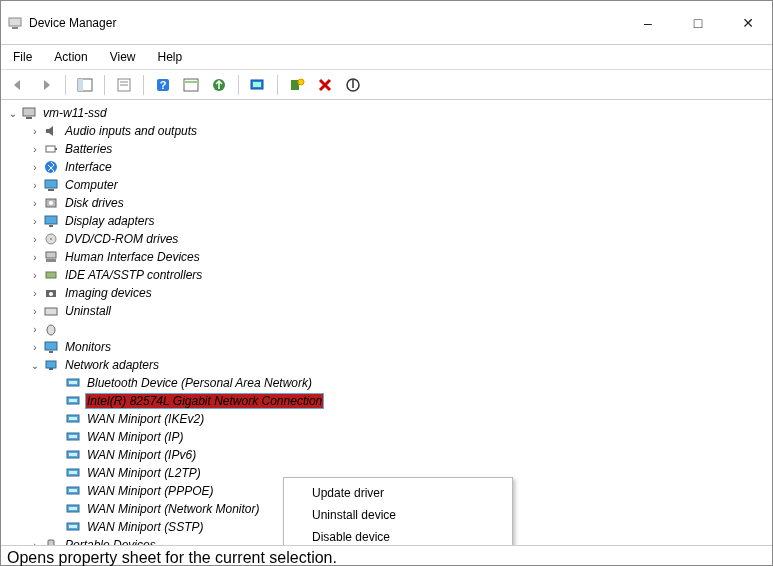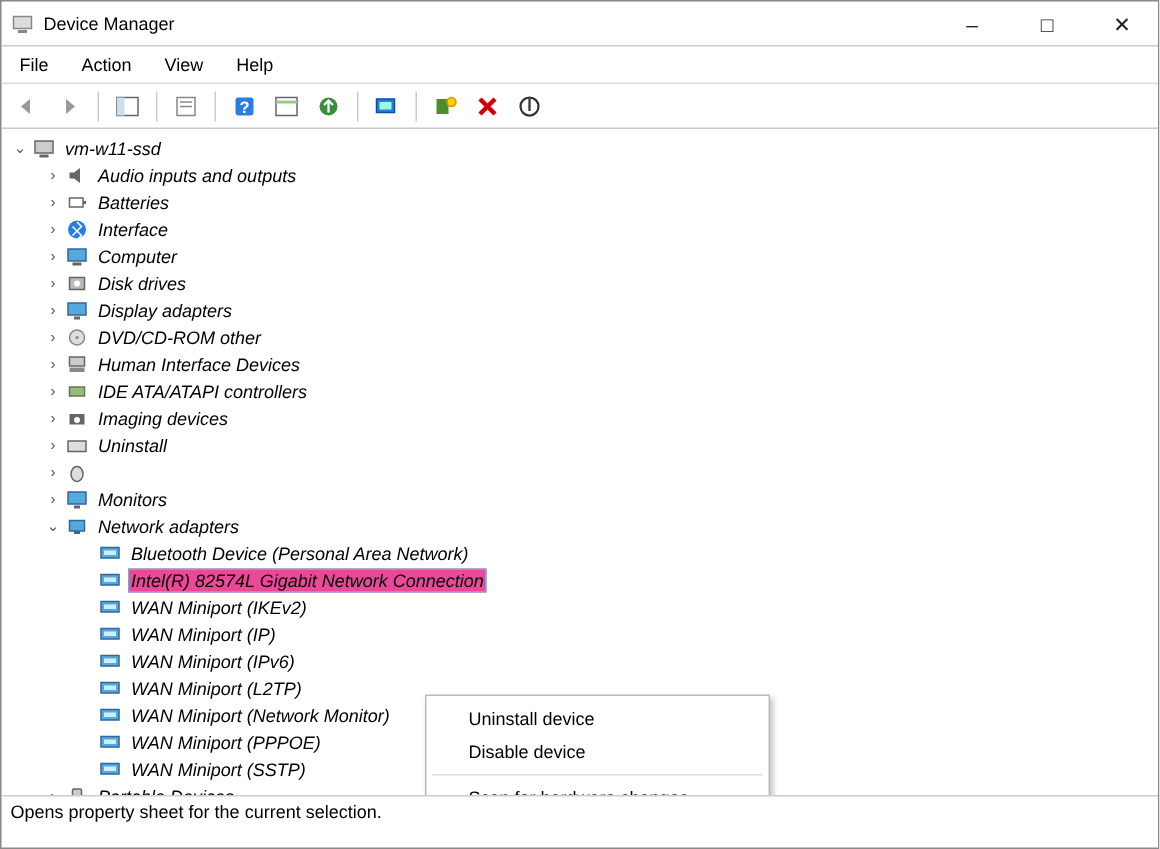--- a/index.html
+++ b/index.html
@@ -1,39 +1,39 @@
 <!DOCTYPE html>
 <html><head>
 <meta charset="utf-8">
 <style>
   * { box-sizing: border-box; margin: 0; padding: 0; }
   body { font-family: "Segoe UI", Tahoma, sans-serif; font-size: 12px; background: #fff; width: 773px; height: 566px; overflow: hidden; color: #000; }
   .window { display: flex; flex-direction: column; height: 100%; border: 1px solid #888; }
-  .titlebar { display: flex; align-items: center; height: 30px; padding: 0 6px; border-bottom: 1px solid #ccc; }
+  .titlebar { display: flex; align-items: center; height: 44px; padding: 0 6px; border-bottom: 1px solid #ccc; }
   .titlebar .app-icon { width: 16px; height: 16px; margin-right: 6px; }
   .titlebar .title { flex: 1; font-size: 12px; }
   .titlebar .win-btns { display: flex; gap: 22px; margin-right: 4px;}
   .titlebar .win-btn { width: 28px; height: 22px; text-align:center; line-height:22px; font-size:14px; font-family: "Segoe UI Symbol", sans-serif; color:#222; }
   .menubar { display: flex; gap: 14px; padding: 3px 8px; border-bottom: 1px solid #ddd; font-size: 12px; }
   .menubar span { padding: 2px 4px; }
   .toolbar { display: flex; align-items: center; gap: 6px; padding: 4px 6px; border-bottom: 1px solid #ccc; height: 30px; }
   .toolbar .tb { width: 22px; height: 22px; display:flex; align-items:center; justify-content:center; border:1px solid transparent; }
   .toolbar .sep { width:1px; height:20px; background:#ccc; margin:0 2px;}
   .content { flex: 1; overflow: auto; padding: 4px 2px; position: relative; }
   .row { display: flex; align-items: center; height: 18px; padding-left: 4px;}
   .row .arrow { width: 12px; text-align:center; font-size:10px; color:#555; display:inline-block; }
   .row .arrow.none { visibility: hidden; }
   .row .icn { width: 16px; height: 16px; margin: 0 4px 0 2px; display:inline-flex; align-items:center; justify-content:center; }
   .row .lbl { padding: 0 2px; font-style: italic; }
-  .row.sel .lbl { background: #ec4899; border:1px solid #6aa9e0; padding:0 1px;}
+  .row.sel .lbl { background: #b91c1c; border:1px solid #6aa9e0; padding:0 1px;}
   .children { padding-left: 22px; }
   .contextmenu { position:absolute; left: 282px; top: 377px; width: 230px; background:#fff; border:1px solid #bbb; box-shadow: 2px 2px 4px rgba(0,0,0,0.25); padding: 4px 2px; font-size:12px;}
   .contextmenu .mi { padding: 4px 26px; }
   .contextmenu .msep { height:1px; background:#ddd; margin:4px 2px;}
-  .statusbar { border-top:1px solid #ccc; padding: 3px 6px; font-size: 12px; height: 35px;}
+  .statusbar { border-top:1px solid #ccc; padding: 3px 6px; font-size: 16px; height: 20px;}
   svg { display:block; }
 </style>
 </head>
 <body>
 
 <div class="window">
   <div class="titlebar">
     <span class="app-icon">
       <svg width="16" height="16" viewBox="0 0 16 16">
           <rect x="2" y="3" width="12" height="8" fill="#ddd" stroke="#888"></rect>
@@ -200,40 +200,40 @@
     <span class="lbl">Display adapters</span>
   </div>
           <div class="row">
     <span class="arrow">›</span>
     <span class="icn">
               <svg width="14" height="14">
                 <circle cx="7" cy="7" r="5" fill="#ddd" stroke="#888"></circle>
                 <circle cx="7" cy="7" r="1" fill="#888"></circle>
               </svg>
             </span>
-    <span class="lbl">DVD/CD-ROM other</span>
+    <span class="lbl">DVD/CD-ROM drives</span>
   </div>
           <div class="row">
     <span class="arrow">›</span>
     <span class="icn">
               <svg width="14" height="14">
                 <rect x="2" y="2" width="10" height="6" fill="#ccc" stroke="#666"></rect>
                 <rect x="2" y="9" width="10" height="3" fill="#888"></rect>
               </svg>
             </span>
     <span class="lbl">Human Interface Devices</span>
   </div>
           <div class="row">
     <span class="arrow">›</span>
     <span class="icn">
               <svg width="14" height="14">
                 <rect x="2" y="4" width="10" height="6" fill="#9b7" stroke="#675"></rect>
               </svg>
             </span>
-    <span class="lbl">IDE ATA/ATAPI controllers</span>
+    <span class="lbl">IDE ATA/SSTP controllers</span>
   </div>
           <div class="row">
     <span class="arrow">›</span>
     <span class="icn">
               <svg width="14" height="14">
                 <rect x="2" y="4" width="10" height="7" fill="#666"></rect>
                 <circle cx="7" cy="8" r="2" fill="#fff"></circle>
               </svg>
             </span>
     <span class="lbl">Imaging devices</span>
@@ -337,31 +337,31 @@
     <span class="lbl">WAN Miniport (L2TP)</span>
   </div>
             <div class="row ">
     <span class="arrow none">›</span>
     <span class="icn">
                 <svg width="14" height="14">
                   <rect x="1" y="3" width="12" height="7" fill="#5ad" stroke="#369"></rect>
                   <rect x="3" y="5" width="8" height="3" fill="#cef"></rect>
                 </svg>
               </span>
+    <span class="lbl">WAN Miniport (PPPOE)</span>
+  </div>
+            <div class="row ">
+    <span class="arrow none">›</span>
+    <span class="icn">
+                <svg width="14" height="14">
+                  <rect x="1" y="3" width="12" height="7" fill="#5ad" stroke="#369"></rect>
+                  <rect x="3" y="5" width="8" height="3" fill="#cef"></rect>
+                </svg>
+              </span>
     <span class="lbl">WAN Miniport (Network Monitor)</span>
-  </div>
-            <div class="row ">
-    <span class="arrow none">›</span>
-    <span class="icn">
-                <svg width="14" height="14">
-                  <rect x="1" y="3" width="12" height="7" fill="#5ad" stroke="#369"></rect>
-                  <rect x="3" y="5" width="8" height="3" fill="#cef"></rect>
-                </svg>
-              </span>
-    <span class="lbl">WAN Miniport (PPPOE)</span>
   </div>
             <div class="row ">
     <span class="arrow none">›</span>
     <span class="icn">
                 <svg width="14" height="14">
                   <rect x="1" y="3" width="12" height="7" fill="#5ad" stroke="#369"></rect>
                   <rect x="3" y="5" width="8" height="3" fill="#cef"></rect>
                 </svg>
               </span>
     <span class="lbl">WAN Miniport (SSTP)</span>
@@ -373,20 +373,21 @@
               <svg width="14" height="14">
                 <rect x="4" y="2" width="6" height="10" rx="1" fill="#ccc" stroke="#666"></rect>
               </svg>
             </span>
   <span class="lbl">Portable Devices</span>
 </div>
         </div>
     </div>
 
     <div class="contextmenu">
+      <div class="mi">Update driver</div>
       <div class="mi">Uninstall device</div>
       <div class="mi">Disable device</div>
       <div class="msep"></div>
       <div class="mi">Scan for hardware changes</div>
 
     </div>
 
   </div>
 
   <div class="statusbar">

